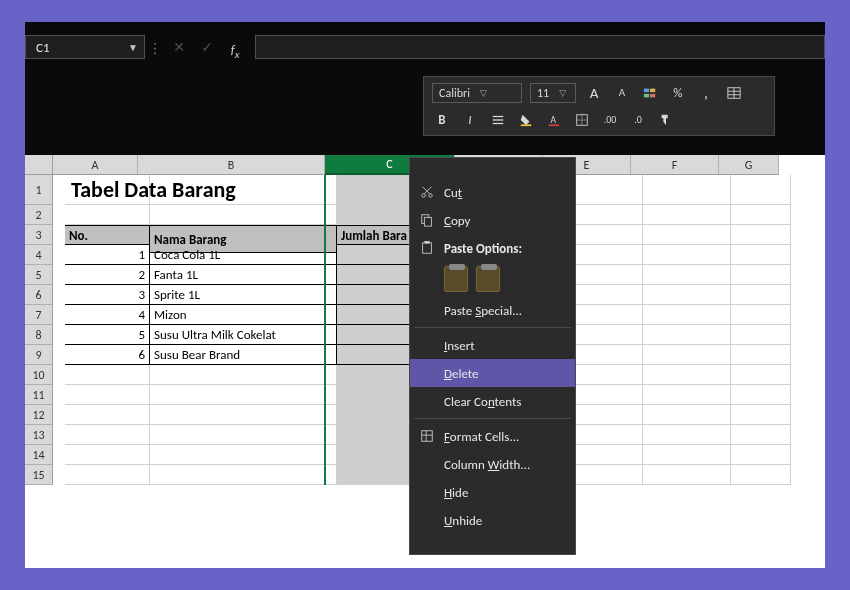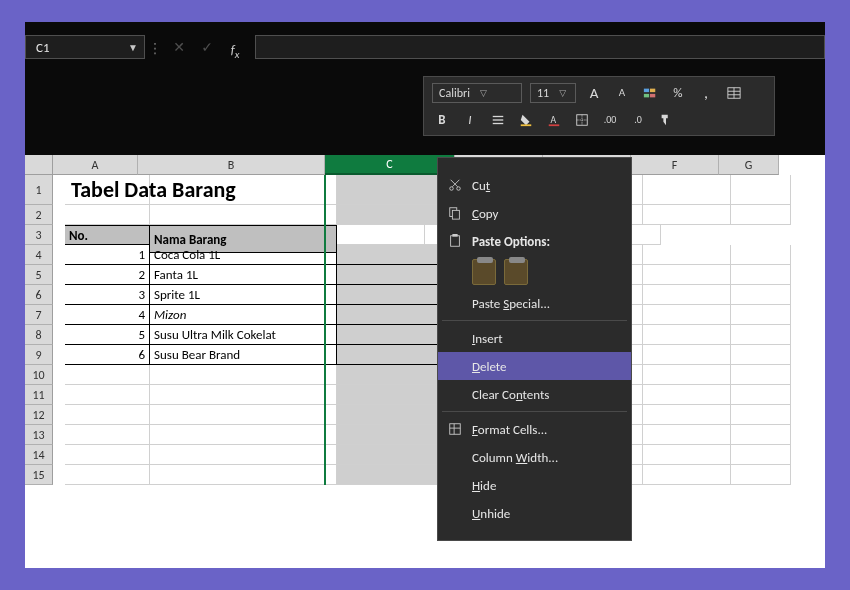--- a/index.html
+++ b/index.html
@@ -34,21 +34,21 @@
   .cells { position:absolute; left:28px; top:20px; right:0; bottom:0;margin-left:12px; }
   .crow { display:flex; }
   .cell { border-right:1px solid #d0d0d0; border-bottom:1px solid #d0d0d0; font-size:13px; color:#000; display:flex; align-items:center; padding:0 4px; overflow:hidden; white-space:nowrap; }
   .cell.selcol { background:#cfcfcf; border-right:1px solid #9a9a9a; }
   .cell.black { border-right:1px solid #000; border-bottom:1px solid #000; }
   .cell.blacktop { border-top:1px solid #000; }
   .cell.hdrfill { background:#bfbfbf; }
   .cell.num { justify-content:flex-end; }
   .title { font-size:22px; font-weight:700; padding-left:2px;}
   
-  .ctx { position:absolute; left:412px; top:135px; width:195px; background:#2b2b2b; border:1px solid #4a4a4a; color:#e6e6e6; font-size:13px; padding:13px 0; }
+  .ctx { position:absolute; left:384px; top:135px; width:167px; background:#2b2b2b; border:1px solid #4a4a4a; color:#e6e6e6; font-size:13px; padding:20px 0; }
   .ctx-item { height:28px; display:flex; align-items:center; padding:0 10px 0 34px; position:relative; }
   .ctx-item .ico { position:absolute; left:8px; width:18px; height:18px; display:flex; align-items:center; justify-content:center; }
   .ctx-item.hover { background:#5e57a8; }
   .ctx-item u { text-decoration: underline; }
   .ctx-sep { height:1px; background:#4a4a4a; margin:3px 4px;}
   .paste-icons { display:flex; gap:8px; padding:4px 0 4px 34px;}
   .paste-icons .pi { width:24px; height:26px; background:#5a4a2a; border:1px solid #7a6a3a; border-radius:2px; position:relative;}
   .paste-icons .pi::before{content:"";position:absolute;left:4px;top:-3px;width:16px;height:6px;background:#888;border-radius:2px;}
   .colhdr, .rowhdr { user-select:none; }
   .colC-border-left{ position:absolute; top:20px; width:2px; background:#0f7b3f;}
@@ -193,20 +193,21 @@
           <div class="cell" style="width: 187px; height: 20px;"></div>
           <div class="cell selcol" style="width: 130px; height: 20px;"></div>
           <div class="cell" style="width: 88px; height: 20px;"></div>
           <div class="cell" style="width: 88px; height: 20px;"></div>
           <div class="cell" style="width: 88px; height: 20px;"></div>
           <div class="cell" style="width: 60px; height: 20px;"></div>
         </div>
         <div class="crow" style="height: 20px;">
           <div class="cell black blacktop hdrfill" style="width: 85px; height: 20px; font-weight: 700;">No.</div>
           <div class="cell black blacktop hdrfill" style="width: 187px; height: 28px; font-weight: 700;">Nama Barang</div>
+          <div class="cell selcol black blacktop hdrfill" style="width: 130px; height: 20px; font-weight: 700;">Jumlah Bara</div>
           <div class="cell" style="width: 88px; height: 20px;"></div>
           <div class="cell" style="width: 88px; height: 20px;"></div>
           <div class="cell" style="width: 88px; height: 20px;"></div>
           <div class="cell" style="width: 60px; height: 20px;"></div>
         </div>
         <div class="crow" style="height: 20px;">
           <div class="cell black num" style="width: 85px; height: 20px;">1</div>
           <div class="cell black" style="width: 187px; height: 20px;">Coca Cola 1L</div>
           <div class="cell selcol black" style="width: 130px; height: 20px;"></div>
           <div class="cell" style="width: 88px; height: 20px;"></div>
@@ -227,21 +228,21 @@
           <div class="cell black num" style="width: 85px; height: 20px;">3</div>
           <div class="cell black" style="width: 187px; height: 20px;">Sprite 1L</div>
           <div class="cell selcol black" style="width: 130px; height: 20px;"></div>
           <div class="cell" style="width: 88px; height: 20px;"></div>
           <div class="cell" style="width: 88px; height: 20px;"></div>
           <div class="cell" style="width: 88px; height: 20px;"></div>
           <div class="cell" style="width: 60px; height: 20px;"></div>
         </div>
         <div class="crow" style="height: 20px;">
           <div class="cell black num" style="width: 85px; height: 20px;">4</div>
-          <div class="cell black" style="width: 187px; height: 20px; font-style: italic;">Mizon</div>
+          <div class="cell black" style="width: 187px; height: 20px;">Mizon</div>
           <div class="cell selcol black" style="width: 130px; height: 20px;"></div>
           <div class="cell" style="width: 88px; height: 20px;"></div>
           <div class="cell" style="width: 88px; height: 20px;"></div>
           <div class="cell" style="width: 88px; height: 20px;"></div>
           <div class="cell" style="width: 60px; height: 20px;"></div>
         </div>
         <div class="crow" style="height: 20px;">
           <div class="cell black num" style="width: 85px; height: 20px;">5</div>
           <div class="cell black" style="width: 187px; height: 20px;">Susu Ultra Milk Cokelat</div>
           <div class="cell selcol black" style="width: 130px; height: 20px;"></div>

